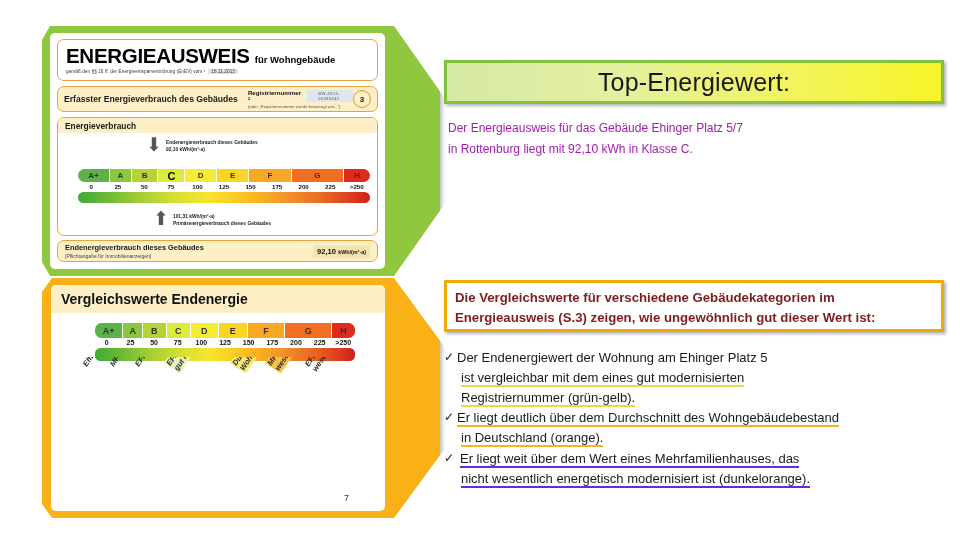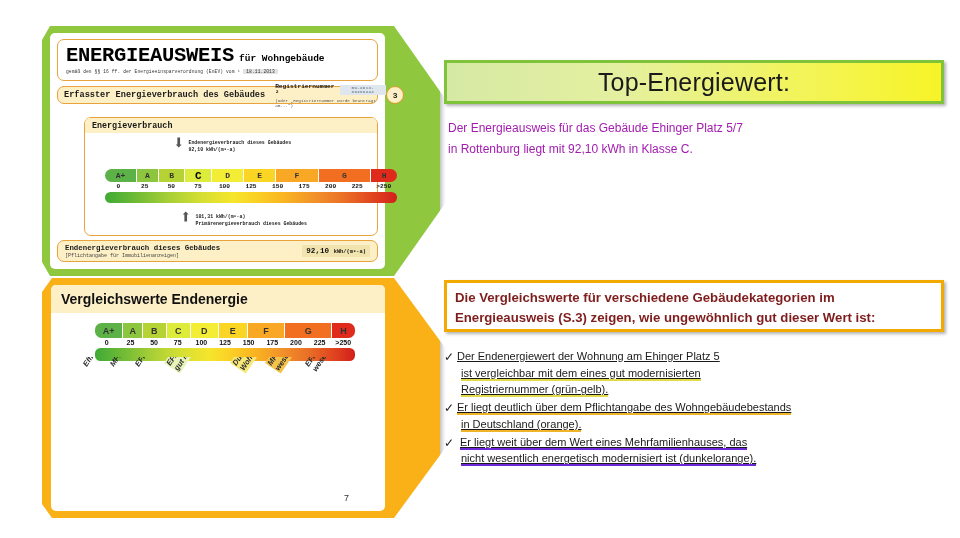--- a/index.html
+++ b/index.html
@@ -41,21 +41,20 @@
     width: 335px; height: 236px;
     padding: 0;
     box-sizing: border-box;
     z-index: 5;
   }
   .eaw-box {
     border: 1.6px solid #e8a33d;
     border-radius: 7px;
     box-sizing: border-box;
     background: #fffdf5;
-    font-family: Liberation Mono, monospace;
   }
   #eaw-title-box {
     position: absolute;
     left: 7px; top: 6px; right: 7px;
     height: 42px;
     background: #ffffff;
     display: flex;
     flex-direction: column;
     justify-content: center;
     padding: 0 8px;
@@ -84,21 +83,21 @@
     display: flex; gap: 3px; align-items: center;
   }
   #eaw-title-legal .datehl {
     background: #e4e4e4;
     padding: 0 3px;
   }
 
   #eaw-reg-box {
     position: absolute;
     left: 7px; top: 53px; right: 7px;
-    height: 18px;
+    height: 26px;
     background: #fdf0c7;
     display: flex;
     align-items: center;
     padding: 0 6px;
   }
   #eaw-reg-label {
     font-size: 8.6px; font-weight: bold; color: #1a1a1a;
     flex: 0 0 auto;
   }
   #eaw-reg-mid {
@@ -127,21 +126,20 @@
     background: #fdf0c7;
     display: flex; align-items: center; justify-content: center;
     font-size: 8px; font-weight: bold; color: #222;
   }
 
   #eaw-verbrauch-box {
     position: absolute;
     left: 7px; top: 84px; right: 7px;
     height: 119px;
     background: #ffffff;
-    margin-left: 27px;
   }
   #eaw-verbrauch-head {
     background: #fdf0c7;
     height: 15px;
     display: flex; align-items: center;
     padding-left: 7px;
     font-size: 8.4px; font-weight: bold; color: #1a1a1a;
     border-radius: 5px 5px 0 0;
   }
   #eaw-scale-area {
@@ -349,24 +347,23 @@
   .check-icon {
     flex: 0 0 auto;
     width: 13px;
     font-size: 12px;
     color: #222;
     line-height: 1.5;
     text-align: left;
   }
   .bullet-body {
     flex: 1 1 auto;
-    font-size: 11px;
+    font-size: 13px;
     line-height: 1.52;
     color: #1a1a1a;
-    text-decoration: underline;
   }
   .bullet-body .line { display: block; }
   .u-yellow {
     border-bottom: 2px solid #e3dc4a;
     padding-bottom: 0px;
   }
   .u-orange {
     border-bottom: 2px solid #f0b429;
   }
   .u-dorange {
@@ -557,21 +554,21 @@
     <span class="bullet-body">
       <span class="line">Der Endenergiewert der Wohnung am Ehinger Platz 5</span>
       <span class="line" style="padding-left:4px;"><span class="u-yellow">ist vergleichbar mit dem eines gut modernisierten</span></span>
       <span class="line" style="padding-left:4px;"><span class="u-yellow">Registriernummer (grün-gelb).</span></span>
     </span>
   </div>
 
   <div class="bullet">
     <span class="check-icon">✓</span>
     <span class="bullet-body">
-      <span class="line"><span class="u-orange">Er liegt deutlich über dem Pflichtangabe des Wohngebäudebestands</span></span>
+      <span class="line"><span class="u-orange">Er liegt deutlich über dem Durchschnitt des Wohngebäudebestand</span></span>
       <span class="line" style="padding-left:4px;"><span class="u-orange">in Deutschland (orange).</span></span>
     </span>
   </div>
 
   <div class="bullet">
     <span class="check-icon">✓</span>
     <span class="bullet-body">
       <span class="line" style="padding-left:3px;"><span class="u-dorange">Er liegt weit über dem Wert eines Mehrfamilienhauses, das</span></span>
       <span class="line" style="padding-left:4px;"><span class="u-dorange">nicht wesentlich energetisch modernisiert ist (dunkelorange).</span></span>
     </span>

